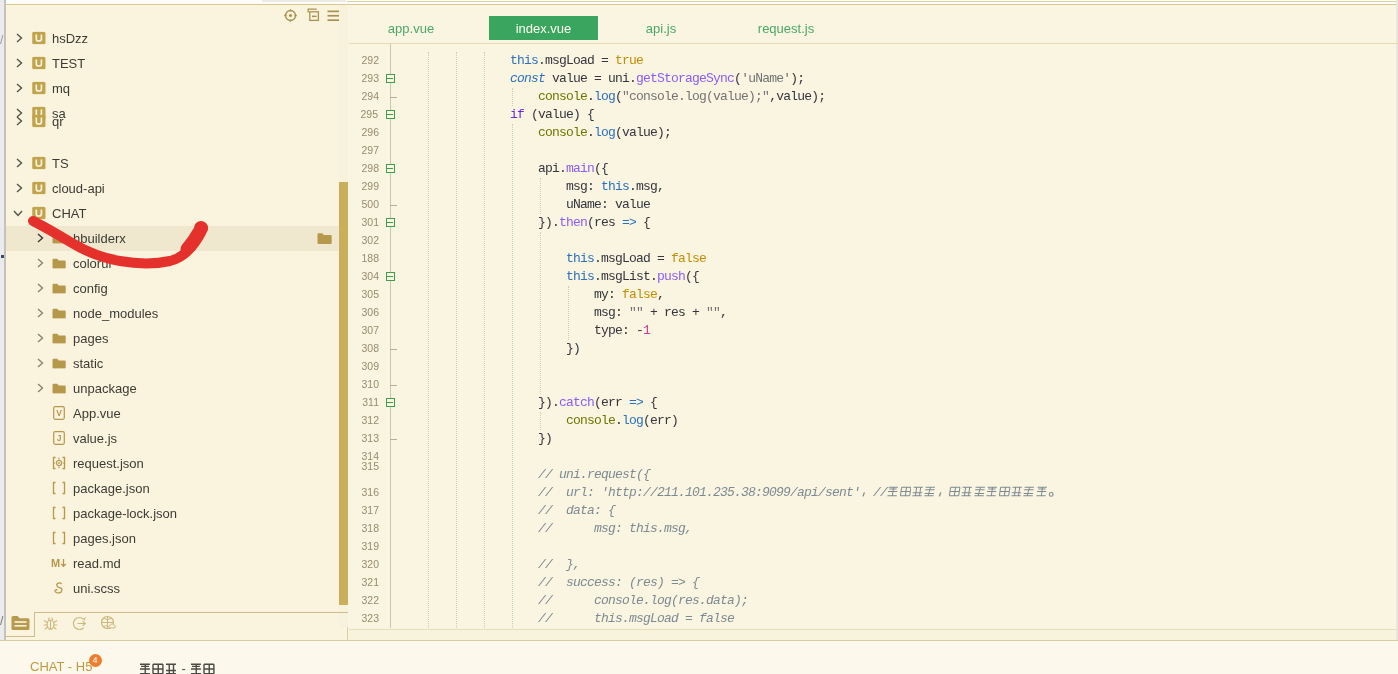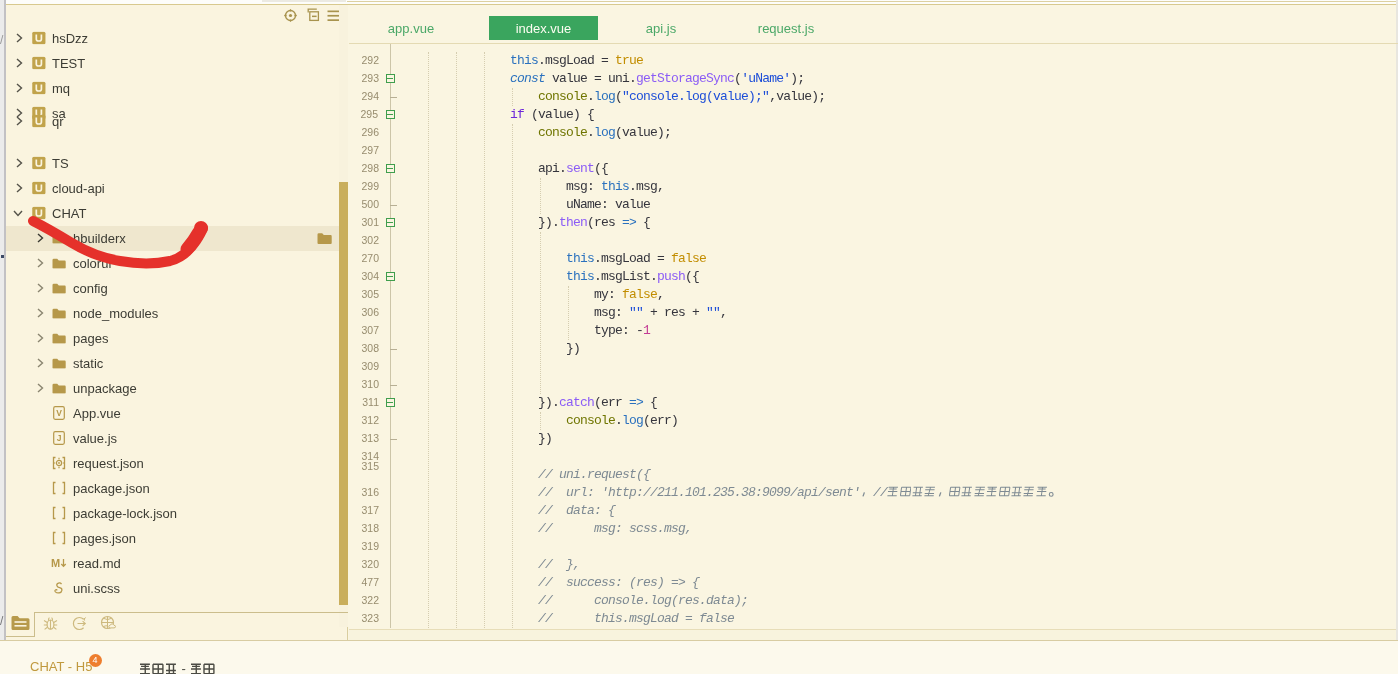--- a/index.html
+++ b/index.html
@@ -33,21 +33,21 @@
 #gutterline{left:390px;top:44px;width:1px;height:584px;background:#ccc5a8}
 .lnum{position:absolute;width:30px;text-align:right;font-size:10.5px;color:#978c6e;font-family:"Liberation Sans",sans-serif}
 .guide{position:absolute;width:0;border-left:1px dotted #d5cdb0}
 .tick{position:absolute;left:390px;width:7px;height:1px;background:#b7af94}
 .fold{position:absolute;left:385.5px;width:7px;height:7px;border:1.5px solid #3f9e4d;background:#faf5e1}
 .fold:after{content:"";position:absolute;left:0.8px;top:2.8px;width:5.4px;height:1.4px;background:#3f9e4d}
 #code{left:398px;top:52px;margin:0;font-family:"Liberation Mono",monospace;font-size:13px;letter-spacing:-0.8px;line-height:18px;color:#35353d;white-space:pre}
 #hsb{left:349px;top:630px;width:1047px;height:10px;background:#f8f3dd}
 #hsbline{left:349px;top:629px;width:1047px;height:1px;background:#e7ddb8}
 .kb{color:#2a71be}.kbi{color:#2a71be;font-style:italic}.kg{color:#6d28d9}
-.fn{color:#8b5cf6}.bo{color:#c28d00}.st{color:#1d4ed8}.nu{color:#c33c94}
+.fn{color:#8b5cf6}.bo{color:#c28d00}.st{color:#737373}.nu{color:#c33c94}
 .cm{color:#7e8a93;font-style:italic}.cs{color:#6f7500}
 .cjk{display:inline-block;position:relative;vertical-align:-1px}
 </style>
 </head>
 <body>
 <div class="abs" id="sidebar"></div>
 <div class="abs" id="selrow"></div>
 <div class="abs" id="topwhite"></div>
 <div class="abs" id="topgray"></div>
 <div class="abs" id="topline"></div>
@@ -87,39 +87,39 @@
 <div class="abs lnum" style="left:349px;top:72px">293</div>
 <div class="abs lnum" style="left:349px;top:90px">294</div>
 <div class="abs lnum" style="left:348px;top:108px">295</div>
 <div class="abs lnum" style="left:349px;top:126px">296</div>
 <div class="abs lnum" style="left:349px;top:144px">297</div>
 <div class="abs lnum" style="left:349px;top:162px">298</div>
 <div class="abs lnum" style="left:349px;top:180px">299</div>
 <div class="abs lnum" style="left:349px;top:198px">500</div>
 <div class="abs lnum" style="left:349px;top:216px">301</div>
 <div class="abs lnum" style="left:349px;top:234px">302</div>
-<div class="abs lnum" style="left:349px;top:252px">270</div>
+<div class="abs lnum" style="left:349px;top:252px">188</div>
 <div class="abs lnum" style="left:349px;top:270px">304</div>
 <div class="abs lnum" style="left:349px;top:288px">305</div>
 <div class="abs lnum" style="left:349px;top:306px">306</div>
 <div class="abs lnum" style="left:349px;top:324px">307</div>
 <div class="abs lnum" style="left:349px;top:342px">308</div>
 <div class="abs lnum" style="left:349px;top:360px">309</div>
 <div class="abs lnum" style="left:349px;top:378px">310</div>
 <div class="abs lnum" style="left:349px;top:396px">311</div>
 <div class="abs lnum" style="left:349px;top:414px">312</div>
 <div class="abs lnum" style="left:349px;top:432px">313</div>
 <div class="abs lnum" style="left:349px;top:450px">314</div>
 <div class="abs lnum" style="left:349px;top:460px">315</div>
 <div class="abs lnum" style="left:349px;top:486px">316</div>
 <div class="abs lnum" style="left:349px;top:504px">317</div>
 <div class="abs lnum" style="left:349px;top:522px">318</div>
 <div class="abs lnum" style="left:349px;top:540px">319</div>
 <div class="abs lnum" style="left:349px;top:558px">320</div>
-<div class="abs lnum" style="left:349px;top:576px">477</div>
+<div class="abs lnum" style="left:349px;top:576px">321</div>
 <div class="abs lnum" style="left:349px;top:594px">322</div>
 <div class="abs lnum" style="left:349px;top:612px">323</div>
 <div class="abs guide" style="left:428px;top:52px;height:576px"></div>
 <div class="abs guide" style="left:456px;top:52px;height:576px"></div>
 <div class="abs guide" style="left:484px;top:52px;height:576px"></div>
 <div class="abs guide" style="left:512px;top:88px;height:18px"></div>
 <div class="abs guide" style="left:512px;top:124px;height:504px"></div>
 <div class="abs guide" style="left:540px;top:178px;height:36px"></div>
 <div class="abs guide" style="left:540px;top:232px;height:162px"></div>
 <div class="abs guide" style="left:540px;top:412px;height:18px"></div>
@@ -134,21 +134,21 @@
 <div class="tick" style="top:205px"></div>
 <div class="tick" style="top:349px"></div>
 <div class="tick" style="top:385px"></div>
 <div class="tick" style="top:439px"></div>
 <pre class="abs" id="code">                <span class="kb">this</span>.msgLoad = <span class="bo">true</span>
                 <span class="kbi">const</span> value = uni.<span class="fn">getStorageSync</span>(<span class="st">'uName'</span>);
                     <span class="cs">console</span>.<span class="kb">log</span>(<span class="st">"console.log(value);"</span>,value);
                 <span class="kg">if</span> (value) {
                     <span class="cs">console</span>.<span class="kb">log</span>(value);
 
-                    api.<span class="fn">sent</span>({
+                    api.<span class="fn">main</span>({
                         msg: <span class="kb">this</span>.msg,
                         uName: value
                     }).<span class="fn">then</span>(res <span class="kb">=&gt;</span> {
 
                         <span class="kb">this</span>.msgLoad = <span class="bo">false</span>
                         <span class="kb">this</span>.msgList.<span class="fn">push</span>({
                             my: <span class="bo">false</span>,
                             msg: <span class="st">""</span> + res + <span class="st">""</span>,
                             type: -<span class="nu">1</span>
                         })
@@ -184,21 +184,21 @@
     </svg><svg class="cjk" width="11.9" height="11" style="margin-right:0.5px">
       <path transform="skewX(-8)" transform-origin="center" d="M1.0,1.2 L10.3,1.2 M1.0,9.7 L10.3,9.7 M4.046,1.2 L4.046,9.7 M8.092,1.2 L8.092,9.7 M1.0,6.82 L10.3,6.82" stroke="#7e8a93" stroke-width="1.0" fill="none"></path>
     </svg><svg class="cjk" width="11.9" height="11" style="margin-right:0.5px">
       <path transform="skewX(-8)" transform-origin="center" d="M1.0,1.2 L10.3,1.2 M1.0,9.7 L10.3,9.7 M1.0,3.8499999999999996 L10.3,3.8499999999999996 M1.0,7.48 L10.3,7.48 M5.95,1.2 L4.760000000000001,9.7" stroke="#7e8a93" stroke-width="1.0" fill="none"></path>
     </svg><svg class="cjk" width="11.9" height="11" style="margin-right:0.5px">
       <path transform="skewX(-8)" transform-origin="center" d="M1.0,1.2 L10.3,1.2 M1.0,9.7 L10.3,9.7 M5.95,1.2 L5.95,9.7 M1.0,5.5 L10.3,5.5 M2.0,3.08 L9.3,3.08" stroke="#7e8a93" stroke-width="1.0" fill="none"></path>
     </svg><svg class="cjk" width="11.9" height="11" style="margin-right:0.5px">
       <circle cx="3.2" cy="8.4" r="1.9" fill="none" stroke="#7e8a93" stroke-width="1.1"></circle>
     </svg>
                     <span class="cm">//  data: {</span>
-                    <span class="cm">//      msg: scss.msg,</span>
+                    <span class="cm">//      msg: this.msg,</span>
 
                     <span class="cm">//  },</span>
                     <span class="cm">//  success: (res) =&gt; {</span>
                     <span class="cm">//      console.log(res.data);</span>
                     <span class="cm">//      this.msgLoad = false</span></pre>
 <div class="trow" style="top:25.5px">
     <svg class="chev" style="left:9px" width="8" height="10">
       <path d="M2,1 L6.5,5 L2,9" stroke="#55534a" stroke-width="1.4" fill="none"></path>
     </svg>
     <svg class="chev" style="left:25.5px" width="14" height="13">

